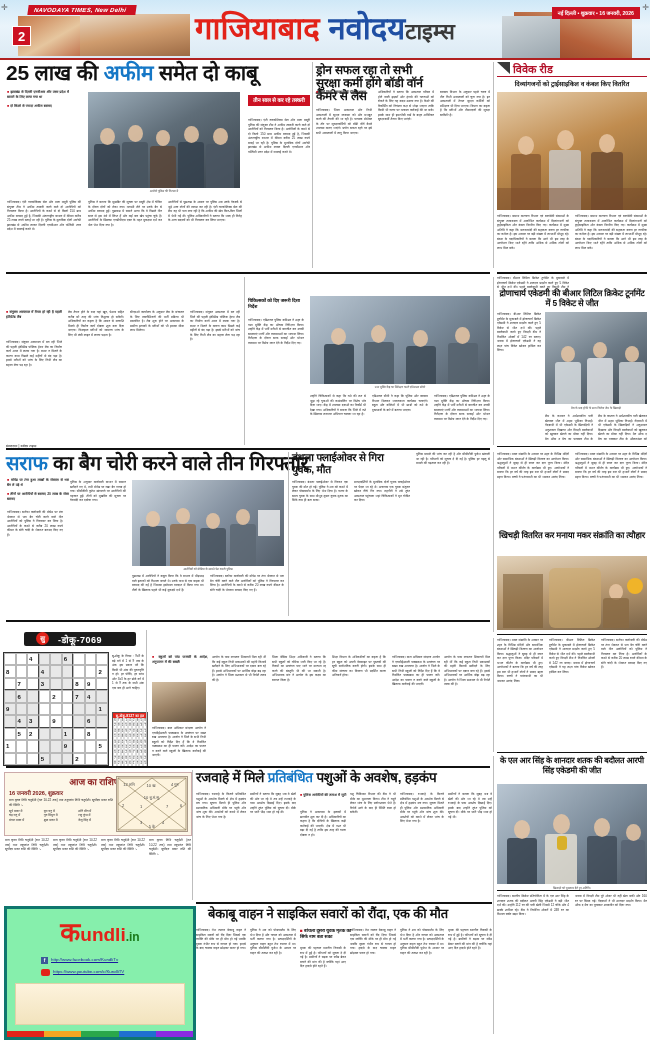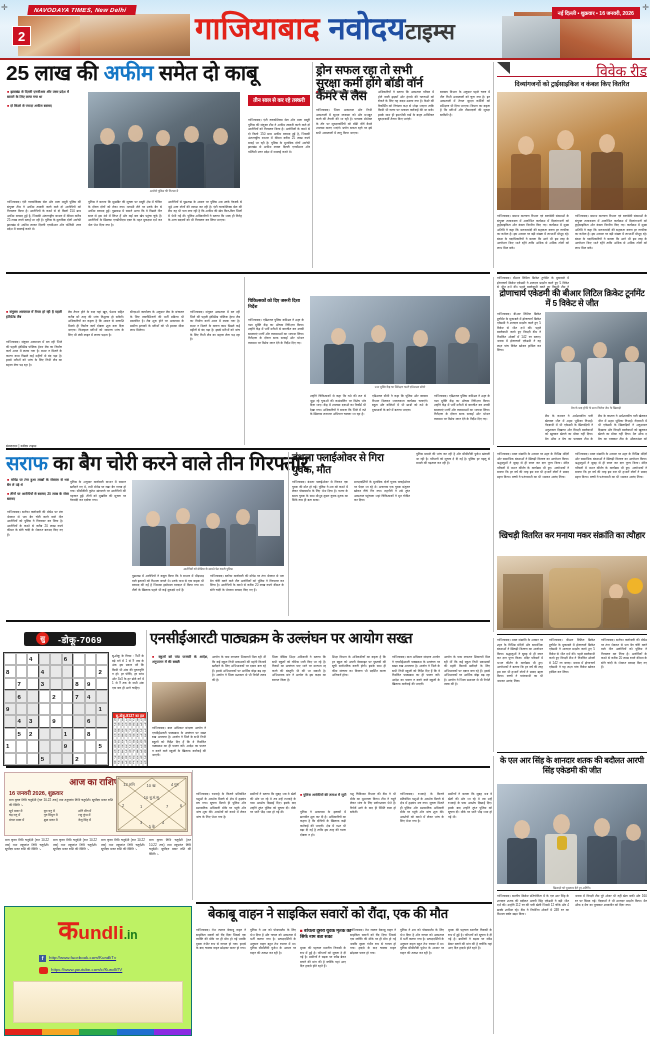--- a/index.html
+++ b/index.html
@@ -83,21 +83,21 @@
   .sol-grid span{font-size:2.6px;text-align:center;color:#222;line-height:3.4px;
      border:0.2px solid #ddd;}
 
   
   .horo{position:absolute;border:1px solid #caa;background:#fdf7e8;}
   .horo-hd{text-align:center;font-weight:bold;color:#8a1b1b;}
   .kundli{position:absolute;border:1px solid #a98;background:#fdf3dd;}
   .kundli svg{display:block;}
 
   
-  .ad{position:absolute;background:#bef264;border:1px solid #0f766e;overflow:hidden;}
+  .ad{position:absolute;background:#86efac;border:3px solid #0f766e;overflow:hidden;}
   .ad-logo{font-size:26px;font-weight:bold;color:#e2231a;line-height:26px;}
   .ad-url{font-size:4.4px;color:#1a1aa0;text-decoration:underline;}
   .ad-strip{position:absolute;left:0;right:0;bottom:0;height:6px;
      background:linear-gradient(90deg,#e2231a 0 20%,#f5a623 20% 40%,#2aa84a 40% 60%,#1f6fd0 60% 80%,#8a2be2 80% 100%);}
 
   .bullet{color:#cc1122;}
   .subhd{font-weight:bold;font-size:5.2px;line-height:7px;color:#111;}
   .subhd.sm{font-size:4.6px;line-height:6px;}
 </style>
 </head>
@@ -172,21 +172,21 @@
       <span>तीनों निजी अस्पतालों में देंगे सुरक्षाबल</span>
     </div>
   </div>
   <div class="body-text" style="position:absolute;left:316px;top:108px;width:56px;height:162px;">गाजियाबाद। जिला अस्पताल और निजी अस्पतालों में सुरक्षा व्यवस्था को और मजबूत करने की तैयारी की जा रही है। पायलट प्रोजेक्ट के तौर पर सुरक्षाकर्मियों को बॉडी वॉर्न कैमरे उपलब्ध कराए जाएंगे। प्रयोग सफल रहने पर इसे सभी अस्पतालों में लागू किया जाएगा।</div>
   <div class="body-text" style="position:absolute;left:378px;top:90px;width:56px;height:180px;">अधिकारियों ने बताया कि अस्पताल परिसर में होने वाली झड़पों और हंगामे की घटनाओं को रोकने के लिए यह कदम उठाया गया है। कैमरे की रिकॉर्डिंग को नियंत्रण कक्ष से जोड़ा जाएगा ताकि किसी भी घटना पर तत्काल कार्रवाई की जा सके। इसके साथ ही इमरजेंसी वार्ड के बाहर अतिरिक्त सुरक्षाकर्मी तैनात किए जाएंगे।</div>
   <div class="body-text" style="position:absolute;left:440px;top:90px;width:50px;height:180px;">स्वास्थ्य विभाग के अनुसार पहले चरण में तीन निजी अस्पतालों को चुना गया है। इन अस्पतालों में तैनात सुरक्षा कर्मियों को प्रशिक्षण भी दिया जाएगा। विभाग का कहना है कि मरीजों और तीमारदारों की सुरक्षा सर्वोपरि है।</div>
 
   <div style="position:absolute;left:497px;top:62px;width:150px;">
     <div style="position:relative;height:14px;border-bottom:1.5px solid #b3122a;">
       <div style="position:absolute;left:0;top:0;width:0;height:0;border-left:13px solid transparent;border-top:12px solid #3a3a3a;"></div>
-      <div style="position:absolute;left:16px;top:-1px;right:0;text-align:right;color:#b3122a;font-weight:normal;font-size:14px;">विवेक रीड</div>
+      <div style="position:absolute;left:16px;top:-1px;right:0;text-align:left;color:#b3122a;font-weight:bold;font-size:11px;">विवेक रीड</div>
     </div>
     <div style="text-align:center;font-weight:bold;font-size:6.4px;line-height:8px;margin-top:3px;color:#111;">दिव्यांगजनों को ट्राईसाइकिल व कंबल किए वितरित</div>
   </div>
   <div class="photo ph-f" style="left:497px;top:92px;width:150px;height:118px;">
     <div class="faces">
       <div class="torso" style="left:14px;top:62px;width:30px;height:56px;background:#8a5a32;"></div>
       <div class="face" style="left:21px;top:44px;width:16px;height:19px;"></div>
       <div class="torso" style="left:52px;top:58px;width:32px;height:60px;background:#c9c9c9;"></div>
       <div class="face" style="left:60px;top:38px;width:17px;height:20px;"></div>
       <div class="torso" style="left:94px;top:60px;width:32px;height:58px;background:#6d4a30;"></div>
@@ -486,23 +486,20 @@
         <span>9</span>
         <span>3</span>
         <span>6</span>
         <span>1</span>
         <span>7</span>
         <span>4</span>
         <span>5</span>
       </div>
   </div>
 
-  <div style="position:absolute;left:150px;top:630px;width:340px;">
-    <div class="h-major" style="font-size:14.5px;line-height:17px;">एनसीईआरटी पाठ्यक्रम के उल्लंघन पर आयोग सख्त</div>
-  </div>
   <div style="position:absolute;left:152px;top:655px;width:56px;">
     <div class="body-text b4" style="font-weight:bold;">
       <span class="bullet">■</span>
       <span>स्कूलों को पांच जनवरी के आदेश, अनुपालन में की सख्ती</span>
     </div>
   </div>
   <div class="photo ph-b" style="left:152px;top:682px;width:54px;height:40px;"></div>
   <div class="body-text" style="position:absolute;left:152px;top:726px;width:54px;height:36px;">गाजियाबाद। बाल अधिकार संरक्षण आयोग ने एनसीईआरटी पाठ्यक्रम के उल्लंघन पर सख्त रुख अपनाया है। आयोग ने जिले के सभी निजी स्कूलों को निर्देश दिए हैं कि वे निर्धारित पाठ्यक्रम का ही पालन करें। आदेश का पालन न करने वाले स्कूलों के खिलाफ कार्रवाई की जाएगी।</div>
   <div class="body-text" style="position:absolute;left:212px;top:655px;width:54px;height:108px;">आयोग के पास लगातार शिकायतें मिल रही थीं कि कई स्कूल निजी प्रकाशकों की महंगी किताबें खरीदने के लिए अभिभावकों पर दबाव बना रहे हैं। इससे अभिभावकों पर आर्थिक बोझ बढ़ रहा है। आयोग ने जिला प्रशासन से भी रिपोर्ट तलब की है।</div>
   <div class="body-text" style="position:absolute;left:272px;top:655px;width:54px;height:108px;">जिला बेसिक शिक्षा अधिकारी ने बताया कि सभी स्कूलों को नोटिस जारी किए जा रहे हैं। नियमों का उल्लंघन पाए जाने पर मान्यता रद्द करने की संस्तुति भी की जा सकती है। अभिभावक संघ ने आयोग के इस कदम का स्वागत किया है।</div>
@@ -548,20 +545,25 @@
       <text x="24" y="31" font-size="4" fill="#444" text-anchor="middle" font-family="'Liberation Sans',sans-serif">1</text>
       <text x="50" y="31" font-size="4" fill="#444" text-anchor="middle" font-family="'Liberation Sans',sans-serif">7</text>
       <text x="6" y="30" font-size="4" fill="#444" text-anchor="middle" font-family="'Liberation Sans',sans-serif">2</text>
       <text x="64" y="30" font-size="4" fill="#444" text-anchor="middle" font-family="'Liberation Sans',sans-serif">6</text>
       <text x="24" y="47" font-size="4" fill="#444" text-anchor="middle" font-family="'Liberation Sans',sans-serif">3</text>
       <text x="46" y="47" font-size="4" fill="#444" text-anchor="middle" font-family="'Liberation Sans',sans-serif">4</text>
       <text x="35" y="51" font-size="4" fill="#444" text-anchor="middle" font-family="'Liberation Sans',sans-serif">5 के</text>
     </svg>
   </div>
 
+  <div style="position:absolute;left:196px;top:770px;width:296px;">
+    <div class="h-major" style="font-size:13.5px;line-height:16px;">
+      <span>रजवाहे में मिले </span><span class="hl-blue">प्रतिबंधित</span><span> पशुओं के अवशेष, हड़कंप</span>
+    </div>
+  </div>
   <div style="position:absolute;left:300px;top:793px;width:56px;">
     <div class="body-text b4" style="font-weight:bold;">
       <span class="bullet">■</span>
       <span>पुलिस आरोपियों की तलाश में जुटी</span>
     </div>
   </div>
   <div class="body-text" style="position:absolute;left:196px;top:792px;width:50px;height:108px;">गाजियाबाद। रजवाहे के किनारे प्रतिबंधित पशुओं के अवशेष मिलने से क्षेत्र में हड़कंप मच गया। सूचना मिलते ही पुलिस और प्रशासनिक अधिकारी मौके पर पहुंचे और जांच शुरू की। अवशेषों को कब्जे में लेकर जांच के लिए भेजा गया है।</div>
   <div class="body-text" style="position:absolute;left:250px;top:792px;width:46px;height:108px;">ग्रामीणों ने बताया कि सुबह जब वे खेतों की ओर जा रहे थे तब उन्हें रजवाहे के पास अवशेष दिखाई दिए। इसके बाद उन्होंने तुरंत पुलिस को सूचना दी। मौके पर भारी भीड़ जमा हो गई थी।</div>
   <div class="body-text" style="position:absolute;left:300px;top:810px;width:46px;height:90px;">पुलिस ने आसपास के इलाकों में छानबीन शुरू कर दी है। अधिकारियों का कहना है कि दोषियों के खिलाफ कड़ी कार्रवाई की जाएगी। क्षेत्र में गश्त भी बढ़ा दी गई है ताकि इस तरह की घटना दोबारा न हो।</div>
   <div class="body-text" style="position:absolute;left:350px;top:792px;width:46px;height:108px;">पशु चिकित्सा विभाग की टीम ने भी मौके का मुआयना किया। टीम ने नमूने लेकर जांच के लिए प्रयोगशाला भेजे हैं। रिपोर्ट आने के बाद ही स्थिति स्पष्ट हो सकेगी।</div>

